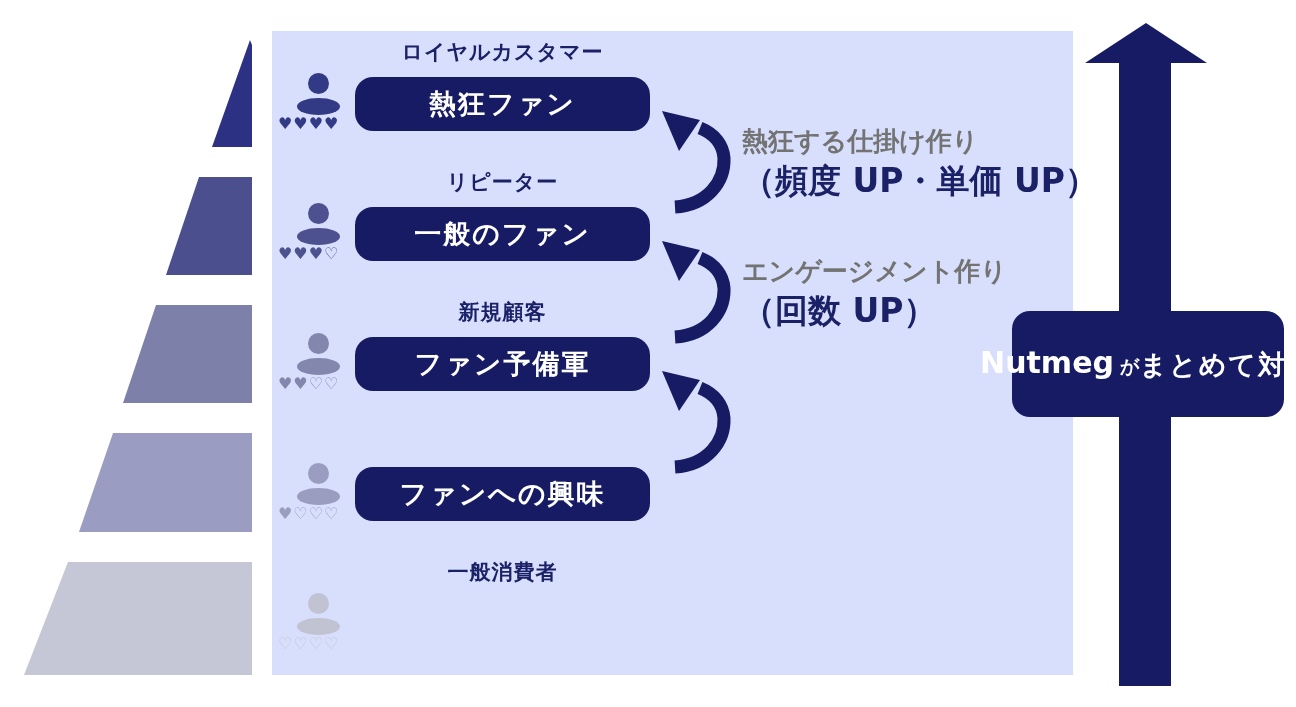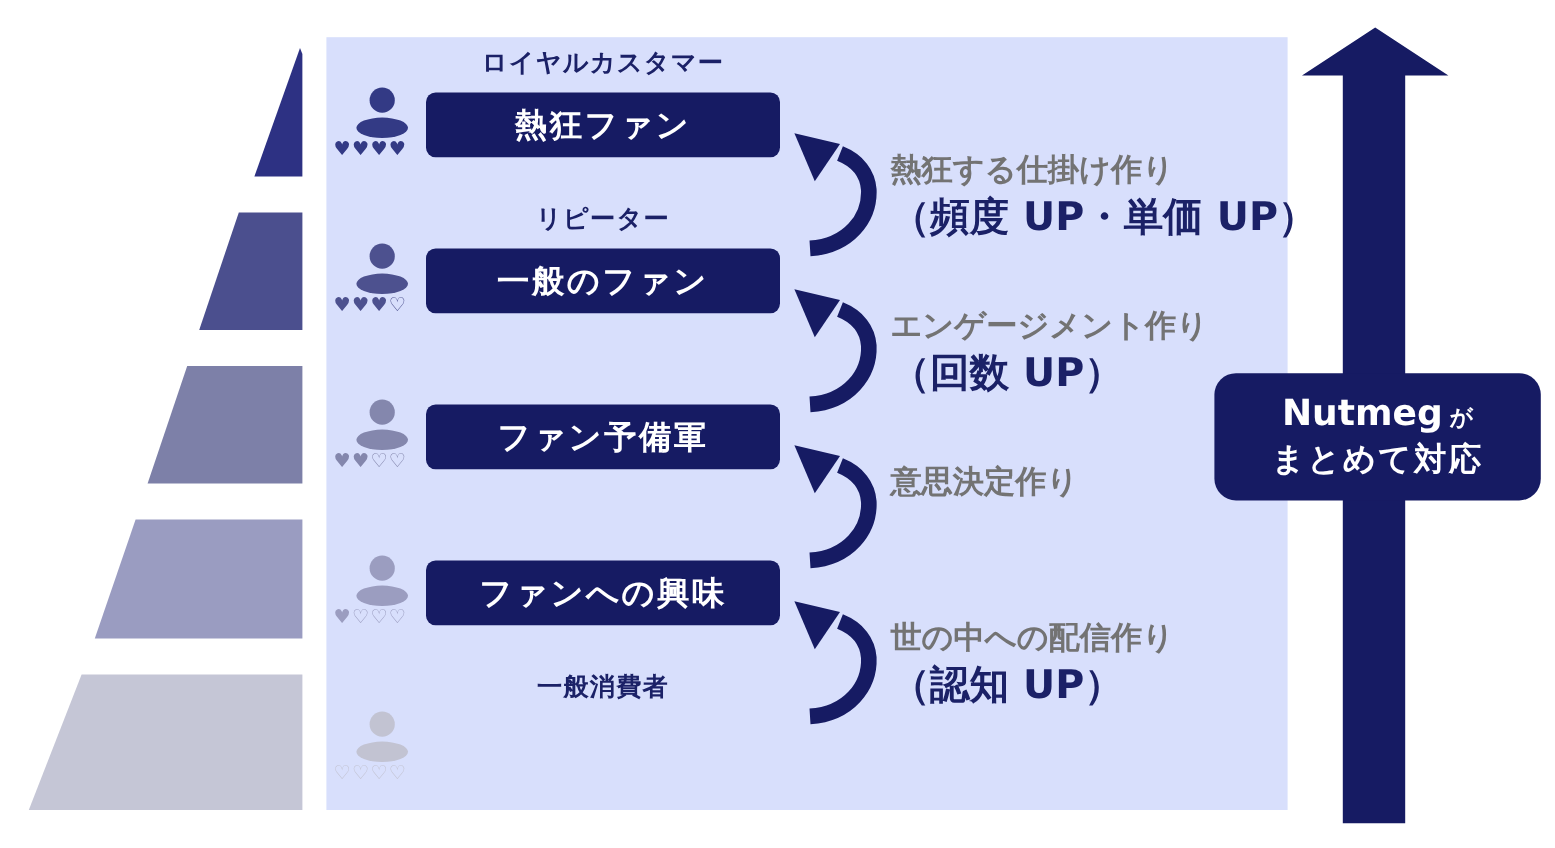--- a/index.html
+++ b/index.html
@@ -15,41 +15,41 @@
   #panel{position:absolute;left:272px;top:31px;width:801px;height:644px;background:#d8dffc;}
   
   .stage{position:absolute;left:272px;width:801px;height:100px;}
   .s0{top:38px}.s1{top:168px}.s2{top:298px}.s3{top:428px}.s4{top:558px}
   .audience-label{
     position:absolute;left:83px;top:0;width:295px;text-align:center;
     font-size:21px;font-weight:bold;color:#1b2167;letter-spacing:1px;white-space:nowrap;
   }
   .pill{
     position:absolute;left:83px;top:39px;width:295px;height:54px;
-    background:#161b63;border-radius:8px;
+    background:#161b63;border-radius:18px;
     display:flex;align-items:center;justify-content:center;
   }
   .pill span{color:#ffffff;font-size:27px;font-weight:bold;letter-spacing:2px;white-space:nowrap;}
   .person{position:absolute;left:16px;top:33px;width:60px;height:64px;}
   .person .head{position:absolute;left:20px;top:2px;width:21px;height:21px;border-radius:50%;}
   .person .torso{position:absolute;left:9px;top:27px;width:43px;height:17px;border-radius:50%;}
   .hearts{position:absolute;left:6px;top:76px;width:80px;font-size:16px;letter-spacing:1px;white-space:nowrap;}
   
   .transition{position:absolute;left:650px;width:430px;height:122px;}
   .t0{top:103px}.t1{top:233px}.t2{top:363px}.t3{top:493px}
   .t-arc{position:absolute;left:0;top:0;}
   .t-action{position:absolute;left:92px;top:21px;font-size:26px;font-weight:bold;color:#737373;white-space:nowrap;}
   .t-metric{position:absolute;left:92px;top:56px;font-size:33px;font-weight:bold;color:#1b2167;white-space:nowrap;}
   
   #big-arrow{position:absolute;left:1080px;top:18px;}
   
   #callout{
     position:absolute;left:1012px;top:311px;width:272px;height:106px;
     background:#161b63;border-radius:18px;z-index:5;
-    display:flex;flex-direction:column;align-items:center;justify-content:center;
+    display:flex;flex-direction:row;align-items:center;justify-content:center;
     color:#ffffff;
   }
   #callout .row1{font-size:30px;font-weight:bold;line-height:34px;white-space:nowrap;}
   #callout .row1 .particle{font-size:19px;font-weight:bold;margin-left:6px;}
   #callout .row2{font-size:27px;font-weight:bold;line-height:34px;margin-top:2px;letter-spacing:2px;white-space:nowrap;}
 </style>
 </head>
 <body>
 
 <div id="canvas">
@@ -82,20 +82,21 @@
         <span>一般のファン</span>
       </div>
     <div class="person">
       <div class="head" style="background-color: rgb(77, 81, 143);"></div>
       <div class="torso" style="background-color: rgb(77, 81, 143);"></div>
     </div>
     <div class="hearts" style="color: rgb(77, 81, 143);">♥♥♥♡</div>
   </div>
 
   <div class="stage s2">
+    <div class="audience-label">新規顧客</div>
     <div class="pill">
         <span>ファン予備軍</span>
       </div>
     <div class="person">
       <div class="head" style="background-color: rgb(132, 135, 173);"></div>
       <div class="torso" style="background-color: rgb(132, 135, 173);"></div>
     </div>
     <div class="hearts" style="color: rgb(132, 135, 173);">♥♥♡♡</div>
   </div>
 
@@ -135,31 +136,22 @@
     </svg>
     <div class="t-action">エンゲージメント作り</div>
     <div class="t-metric">（回数 UP）</div>
   </div>
 
   <div class="transition t2">
     <svg class="t-arc" width="88" height="118" viewBox="0 0 88 118">
       <path d="M 25 104 C 57 102 75 79 74 55 C 73 42 65 31 50 25" fill="none" stroke="#161b63" stroke-width="13"></path>
       <polygon points="12,8 50,17 29,48" fill="#161b63"></polygon>
     </svg>
-    <div class="t-action">意思決定作り</div>
   </div>
 
-  <div class="transition t3">
-    <svg class="t-arc" width="88" height="118" viewBox="0 0 88 118">
-      <path d="M 25 104 C 57 102 75 79 74 55 C 73 42 65 31 50 25" fill="none" stroke="#161b63" stroke-width="13"></path>
-      <polygon points="12,8 50,17 29,48" fill="#161b63"></polygon>
-    </svg>
-    <div class="t-action">世の中への配信作り</div>
-    <div class="t-metric">（認知 UP）</div>
-  </div>
 
   <svg id="big-arrow" width="132" height="672" viewBox="0 0 132 672">
     <polygon points="66,5 127,45 91,45 91,668 39,668 39,45 5,45" fill="#161b63"></polygon>
   </svg>
 
   <div id="callout">
     <div class="row1"><span>Nutmeg</span><span class="particle">が</span></div>
     <div class="row2">まとめて対応</div>
   </div>
 

